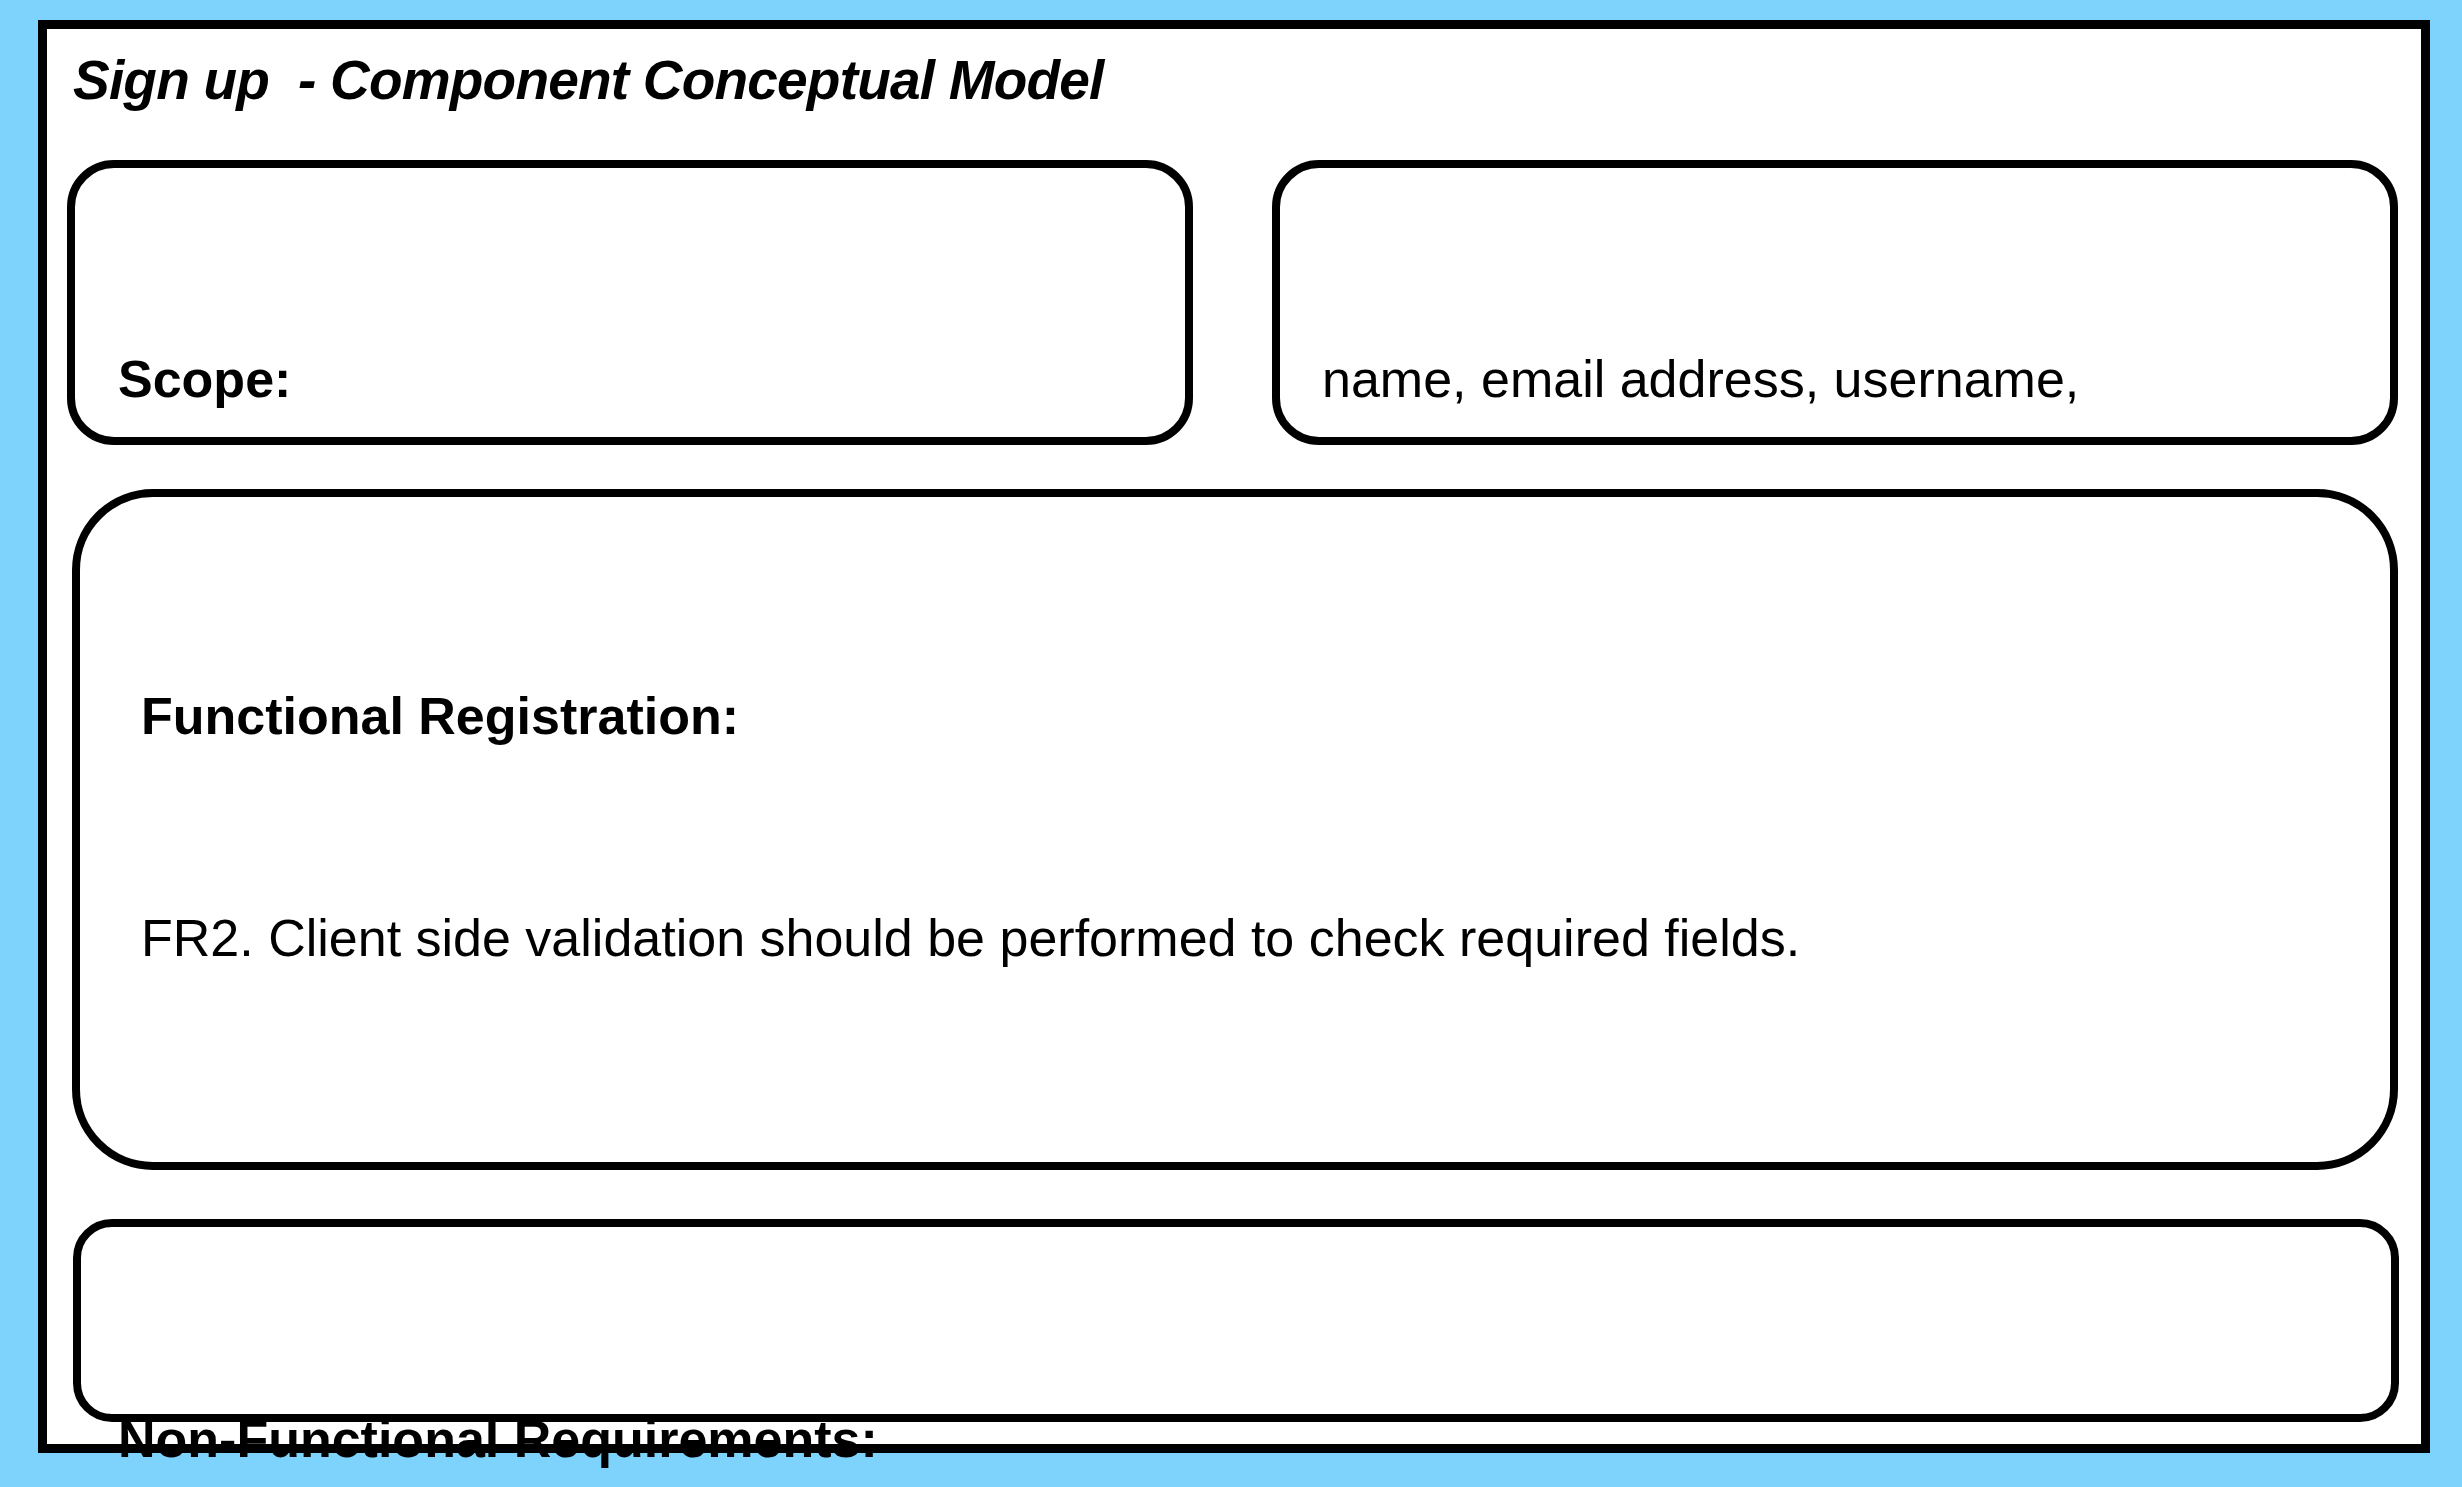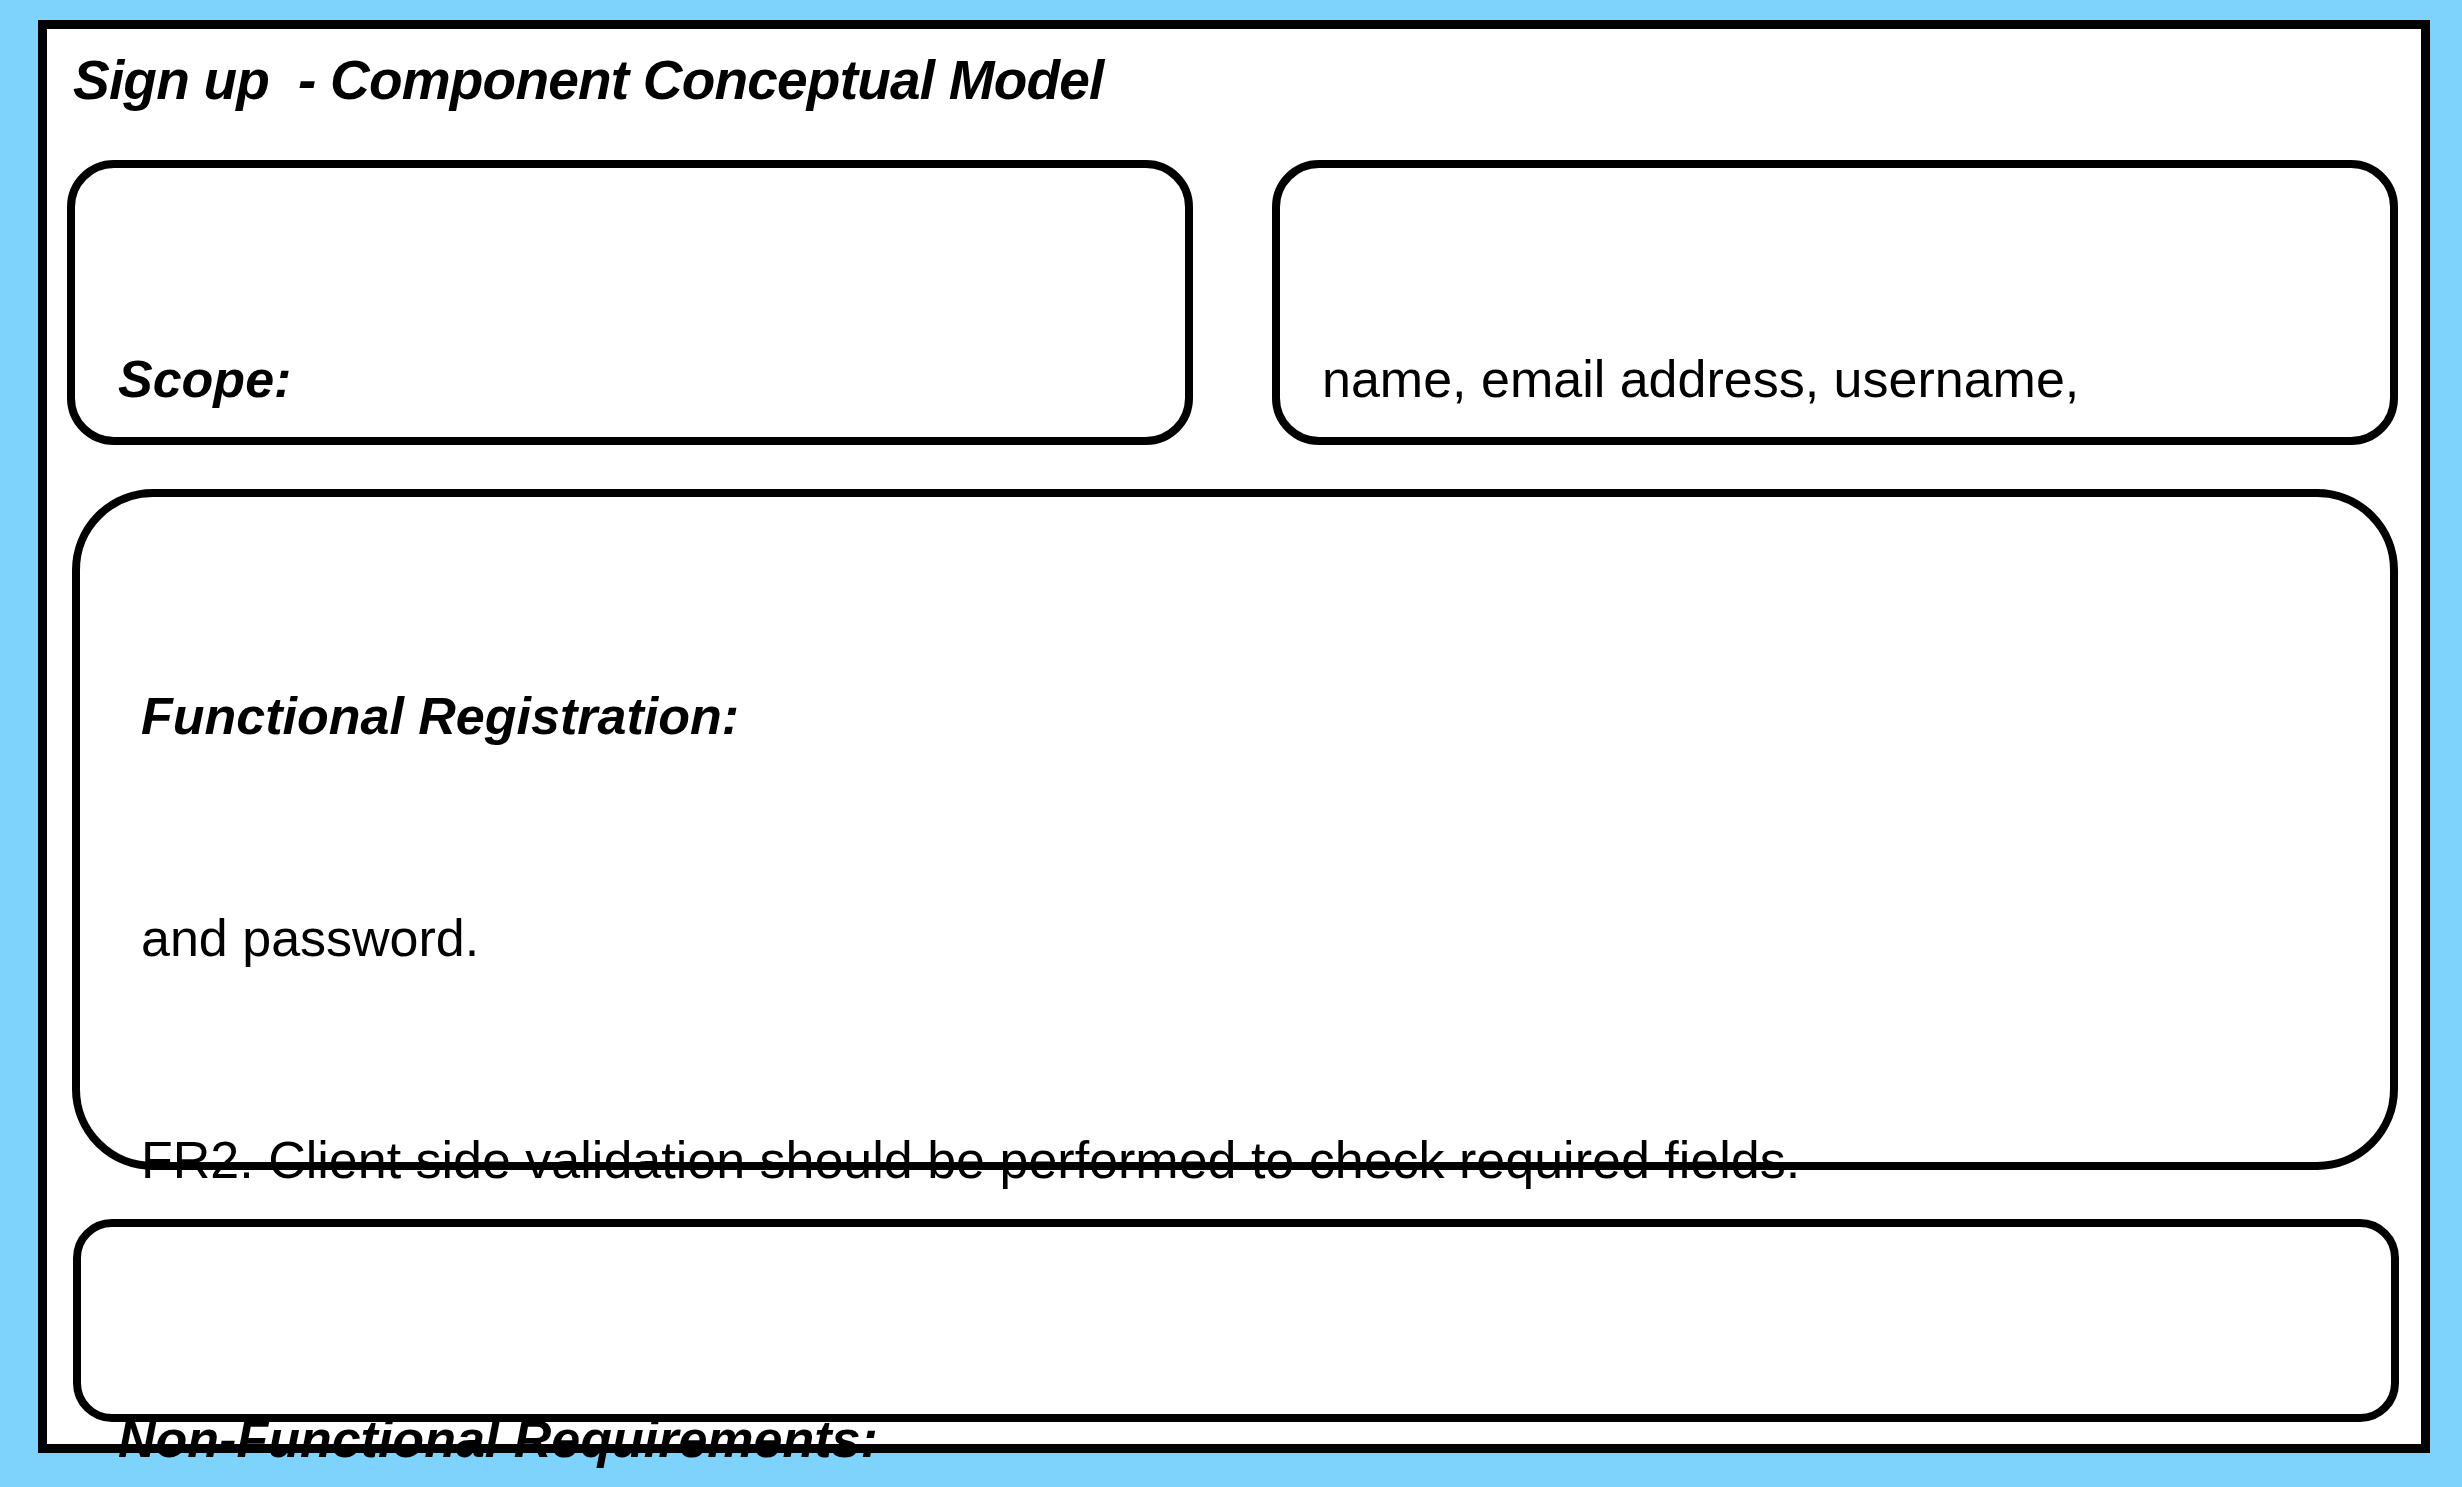--- a/index.html
+++ b/index.html
@@ -72,21 +72,20 @@
     border-radius: 39px;
   }
   .textblock {
     position: absolute;
     font-size: 52px;
     line-height: 74px;
     white-space: pre;
   }
   .textblock .heading {
     font-weight: bold;
-    font-style: italic;
   }
   .tb-scope    { left: 118px;  top: 194px; }
   .tb-required { left: 1322px; top: 194px; }
   .tb-functional { left: 141px; top: 531px; }
   .tb-nonfunctional { left: 118px; top: 1249px; line-height: 76px; }
 </style>
 </head>
 <body>
 
 <div id="canvas">
@@ -104,21 +103,20 @@
 
   <div class="rbox box-required"></div>
   <div class="textblock tb-required">
     <div class="line">name, email address, username,</div>
     <div class="line">password.</div>
   </div>
 
   <div class="rbox box-functional"></div>
   <div class="textblock tb-functional">
     <div class="heading">Functional Registration:</div>
-    <div class="line">and password.</div>
     <div class="line">FR2. Client side validation should be performed to check required fields.</div>
     
     
     
     
   </div>
 
   <div class="rbox box-nonfunctional"></div>
   <div class="textblock tb-nonfunctional">
     <div class="heading">Non-Functional Requirements:</div>

